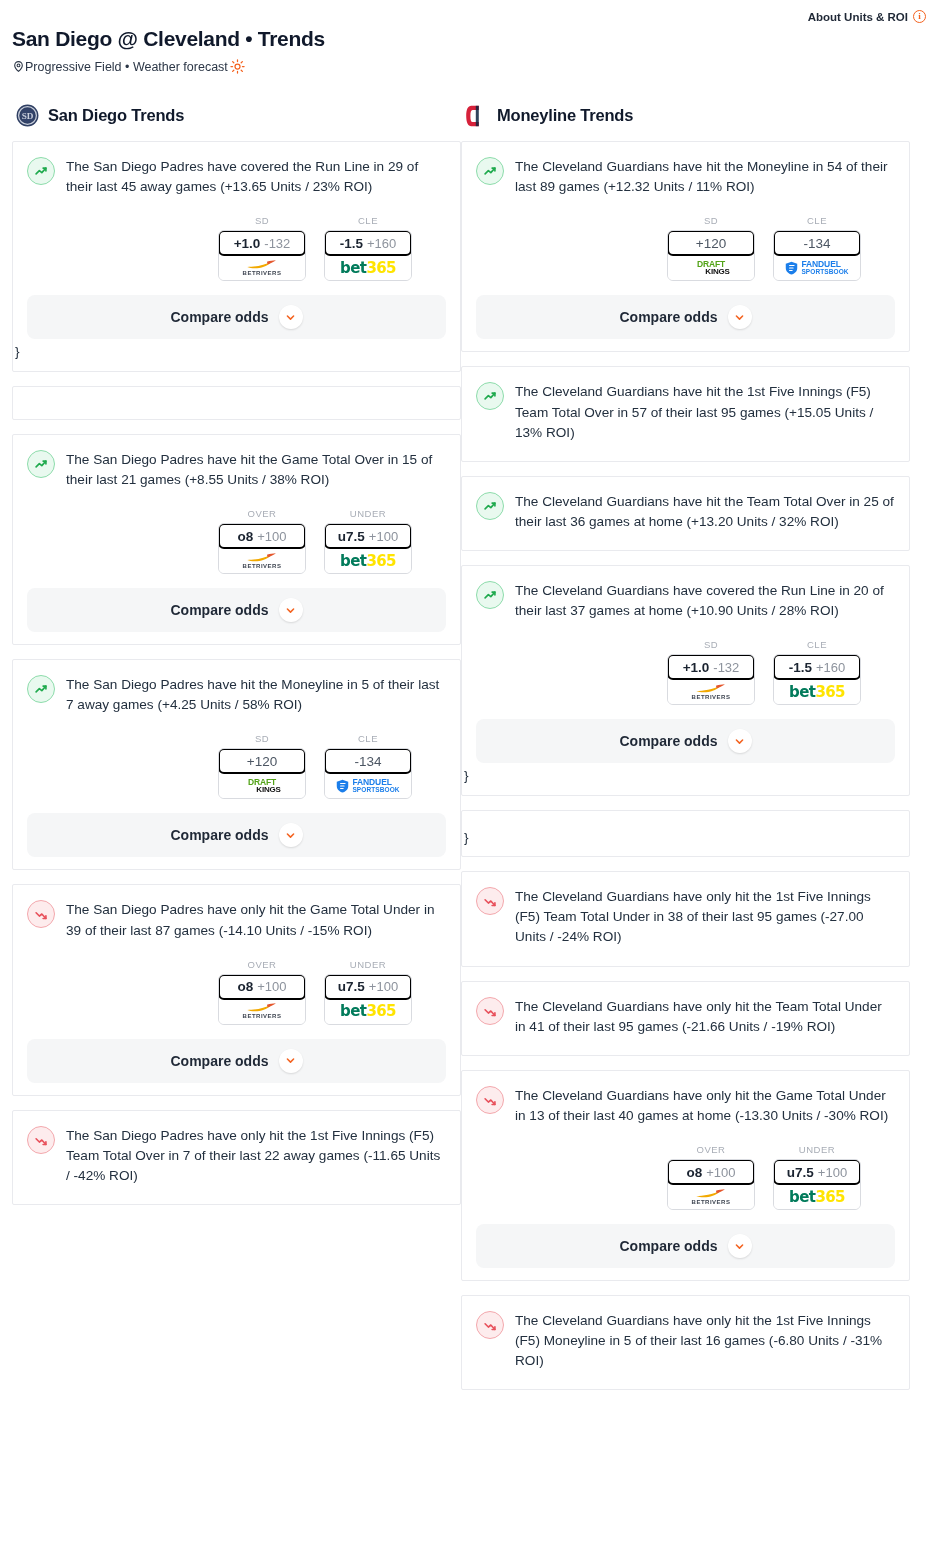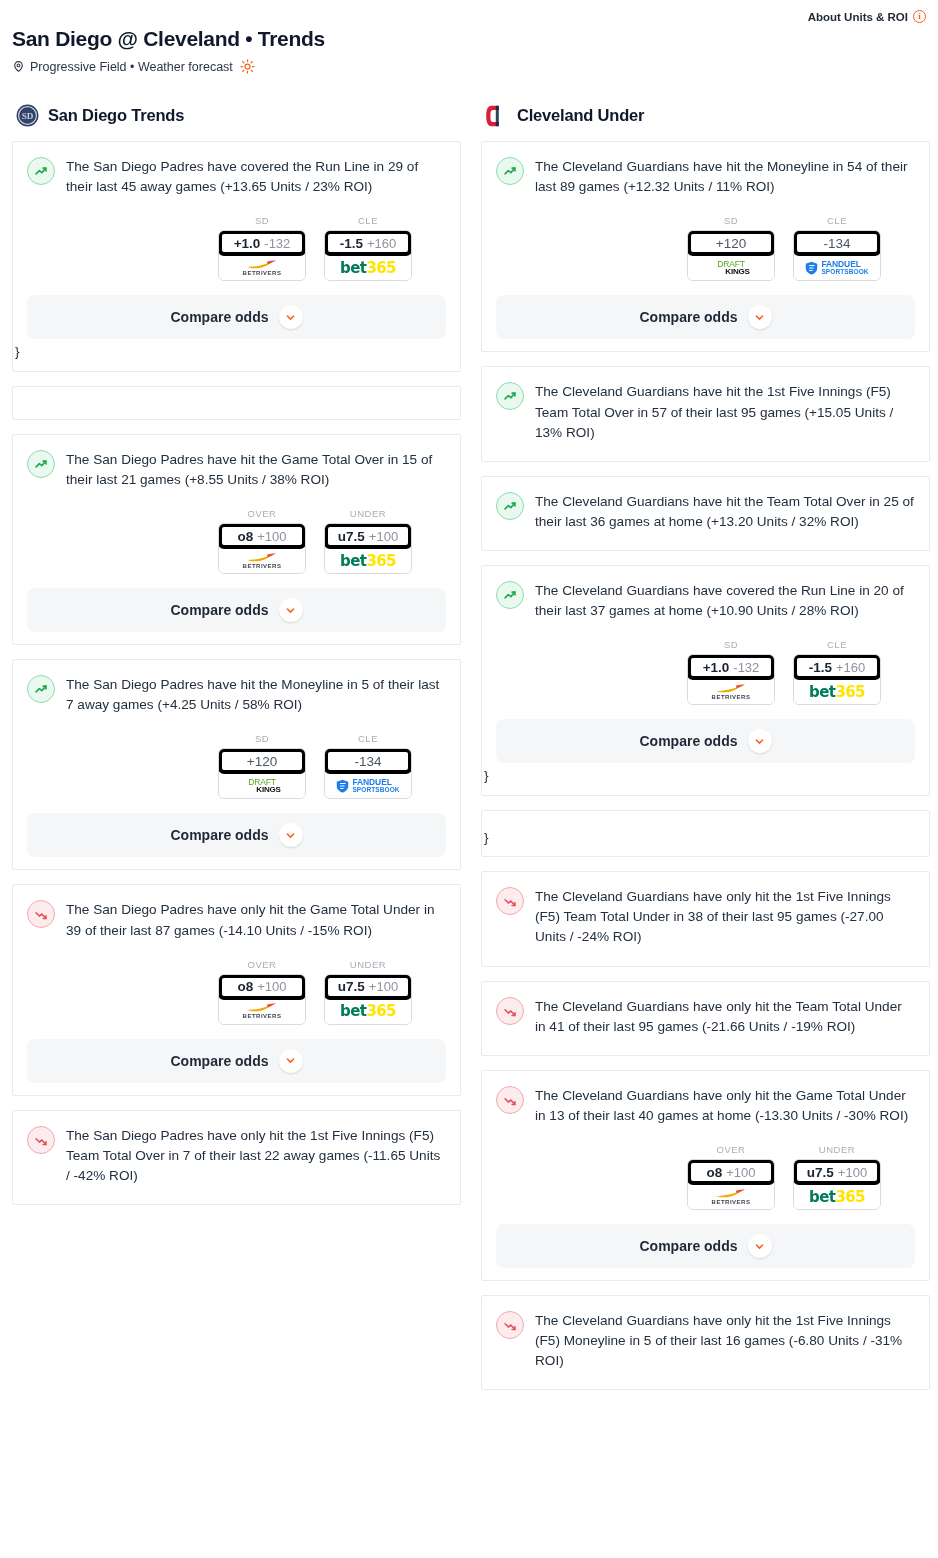--- a/index.html
+++ b/index.html
@@ -43,32 +43,30 @@
     color: #f4621f;
     font-size: 9px;
     font-weight: bold;
     line-height: 10.5px;
     text-align: center;
     font-family: "Liberation Serif", serif;
   }
   .venue-row {
     display: flex;
     align-items: center;
-    gap: 5px;
     margin-top: 7px;
     font-size: 12.5px;
     color: #2b3646;
   }
   .pin-icon { width: 13px; height: 15px; display:block; }
   .sun-icon { width: 15px; height: 15px; display:block; margin-left: 2px;}
 
   
   .columns {
     display: flex;
-    gap: 20px;
     padding: 0 12px;
     margin-top: 30px;
     align-items: flex-start;
   }
   .column { width: 449px; flex: 0 0 449px; }
 
   .col-head {
     display: flex;
     align-items: center;
     gap: 9px;
@@ -117,21 +115,21 @@
     color: #a8adb6;
     margin-bottom: 4px;
   }
   .odds-box {
     border: 1px solid #d9dbe0;
     border-radius: 6px;
     overflow: hidden;
     background: #fff;
   }
   .odds-value {
-    border: 4px solid #000000;
+    border: 2px solid #000000;
     border-radius: 6px;
     height: 26px;
     display: flex; align-items: center; justify-content: center;
     gap: 4px;
     background: #fff;
     position: relative;
     z-index: 2;
     margin: -1px;
   }
   .odds-main { font-size: 13.5px; font-weight: bold; color: #1b2431; }
@@ -144,21 +142,21 @@
   }
 
   
   .bet365 { font-size: 15px; font-weight: bold; letter-spacing: -0.6px; font-family:"DejaVu Sans", sans-serif;}
   .bet365 .g { color: #027b5b; }
   .bet365 .y { color: #ffe400; }
   .rivers { display: flex; flex-direction: column; align-items: center; line-height: 1; }
   .rivers-swoosh { width: 34px; height: 9px; }
   .rivers-word { font-size: 6px; font-weight: bold; letter-spacing: 0.5px; color: #3d4450; margin-top: 1px;}
   .dk { display: flex; flex-direction: column; align-items: center; line-height: 1; }
-  .dk-top { font-size: 8.5px; font-weight: normal; color: #53a318; letter-spacing: -0.2px; text-align: center;}
+  .dk-top { font-size: 8.5px; font-weight: bold; color: #53a318; letter-spacing: -0.2px; text-align: center;}
   .dk-bot { font-size: 8px; font-weight: bold; color: #111; letter-spacing: -0.2px; margin-left: 13px;}
   .fd { display: flex; align-items: center; gap: 3px; }
   .fd-txt { display: flex; flex-direction: column; line-height: 1.05; }
   .fd-1 { font-size: 8.5px; font-weight: bold; color: #1b7eea; letter-spacing: -0.1px;}
   .fd-2 { font-size: 6.5px; font-weight: bold; color: #1b7eea; letter-spacing: 0.1px;}
 
   
   .compare-btn {
     margin-top: 14px;
     background: #f5f6f7;
@@ -444,21 +442,21 @@
         </div>
         <div class="spacer-sm"></div>
       </div>
     </div>
     <div class="column">
       <div class="col-head">
         <span class="team-logo"><svg viewBox="0 0 30 40" width="18" height="24">
             <path d="M23 3 H10.5 C5 3 2 9 2 19.5 C2 30.5 5 37 10.5 37 H23 V30 H12.5 C10 30 9 26.5 9 19.8 C9 13.5 10 10 12.5 10 H23 Z" fill="#d6213a"></path>
             <path d="M23 3 H18 V37 H23 Z" fill="#0c2340" opacity="0.85"></path>
           </svg></span>
-        <span class="col-head-title">Cleveland Under</span>
+        <span class="col-head-title">Moneyline Trends</span>
       </div>
       <div class="trend-card">
         <div class="trend-top">
           <span class="trend-badge up">
             <svg viewBox="0 0 22 22" width="18" height="18">
               <path d="M5 14.5 L9 10.5 L12 13 L17 7.5" stroke="#1faa4d" stroke-width="2" fill="none" stroke-linecap="round" stroke-linejoin="round"></path>
               <path d="M13.6 7.5 H17 V10.9" stroke="#1faa4d" stroke-width="2" fill="none" stroke-linecap="round" stroke-linejoin="round"></path>
             </svg>
           </span>
           <span class="trend-text">The Cleveland Guardians have hit the Moneyline in 54 of their last 89 games (+12.32 Units / 11% ROI)</span>

